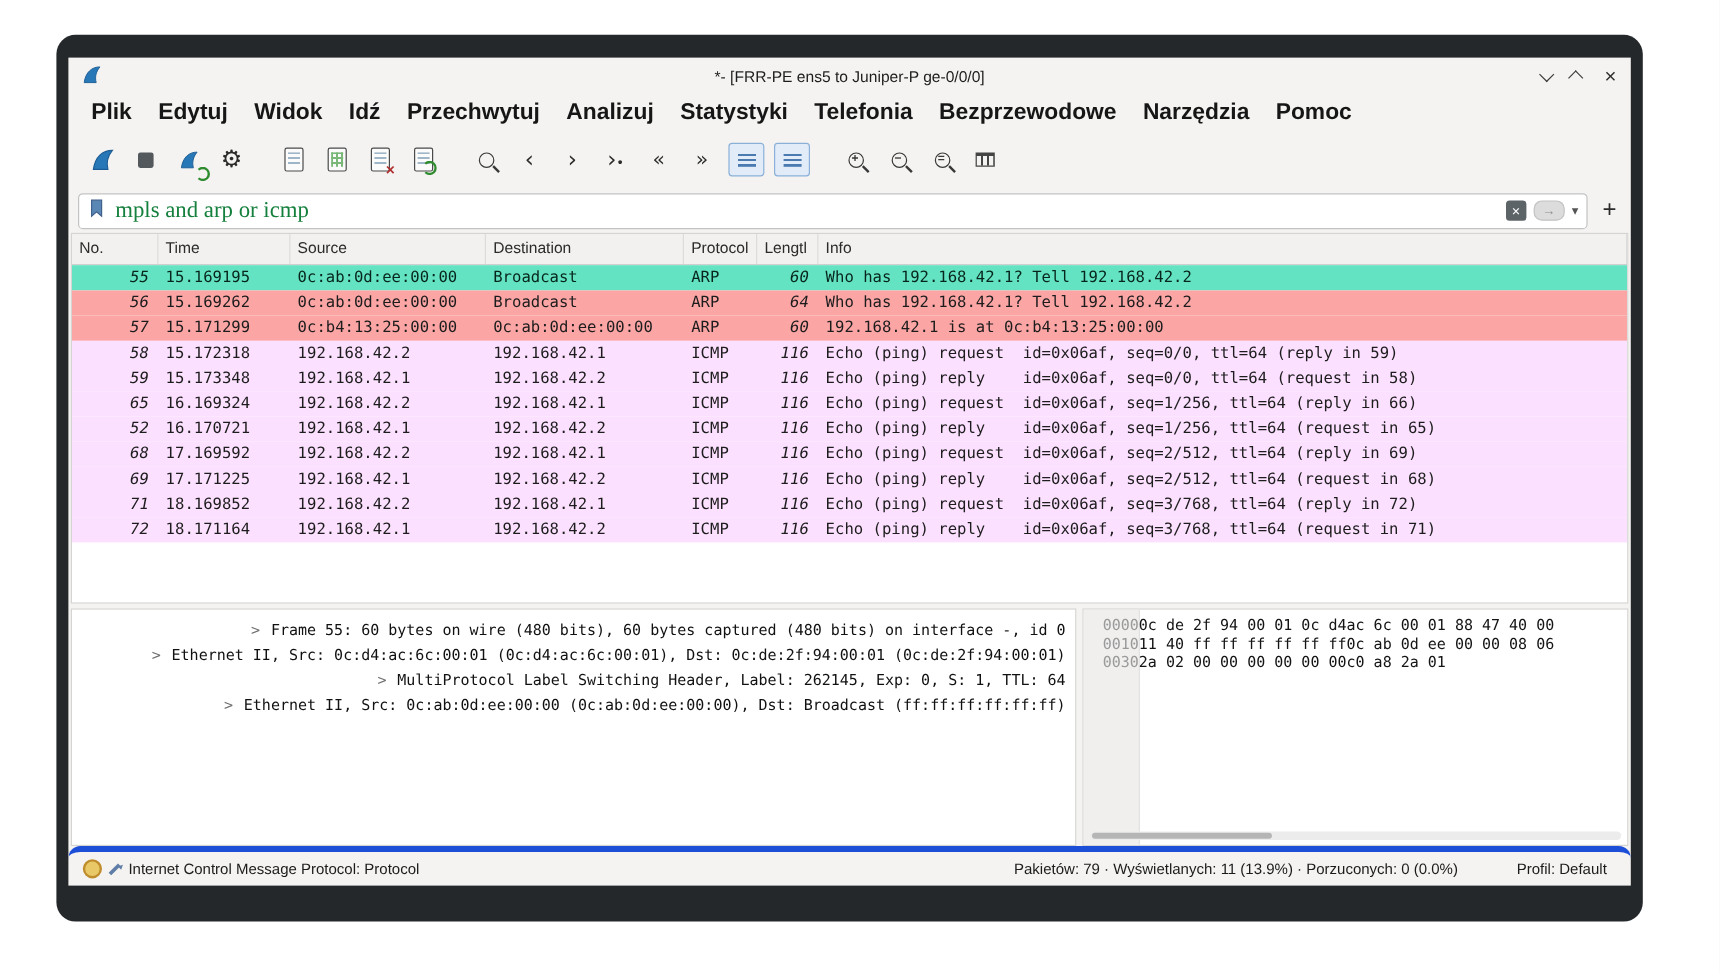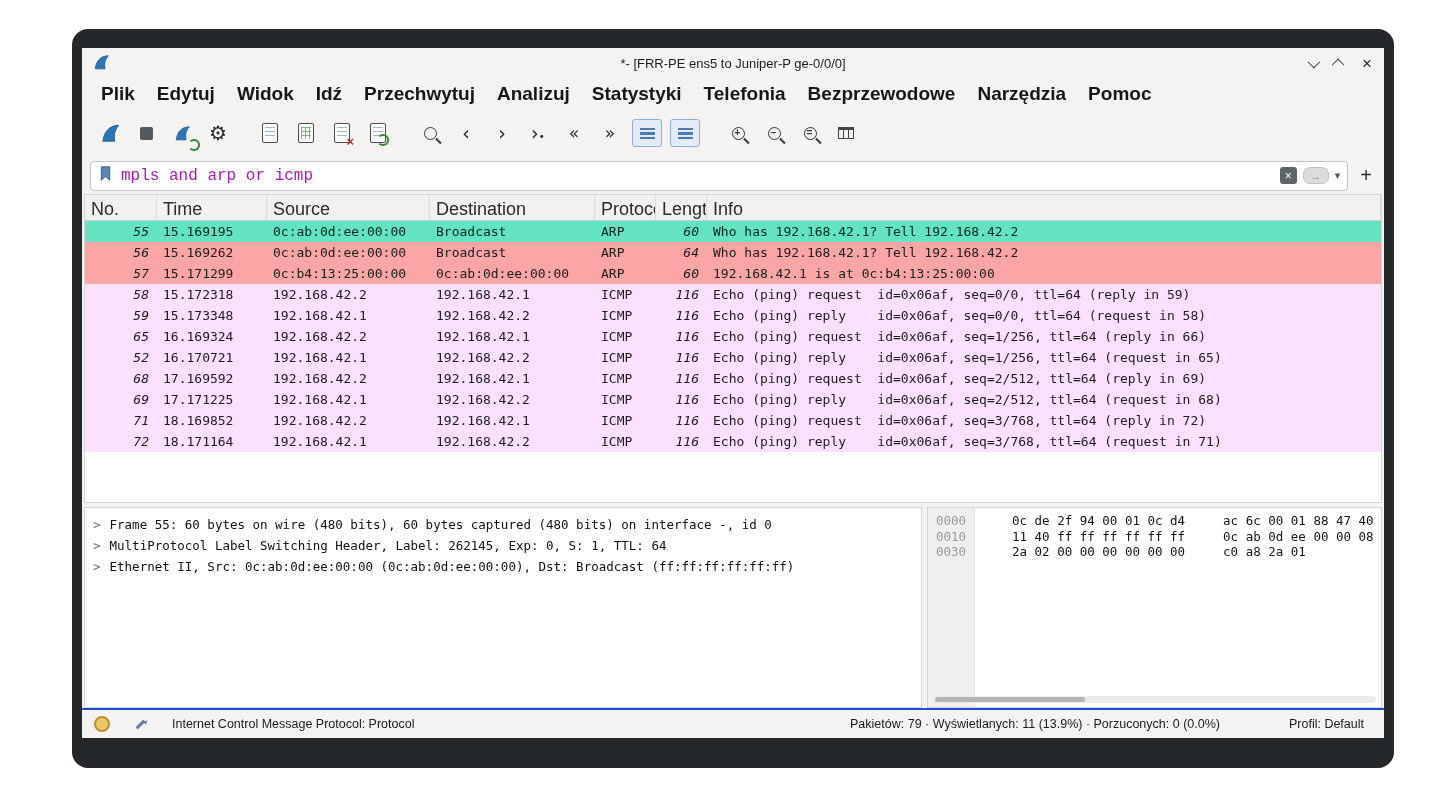--- a/index.html
+++ b/index.html
@@ -1,18 +1,18 @@
 <!DOCTYPE html>
 <html><head>
 <meta charset="utf-8">
 <style>
   html,body{margin:0;padding:0;}
   body{width:1433px;height:811px;background:#ffffff;position:relative;overflow:hidden;
        font-family:"Liberation Sans",sans-serif;}
-  .frame{position:absolute;left:72px;top:29px;width:1322px;height:739px;background:#24282b;
+  .frame{position:absolute;left:47px;top:29px;width:1322px;height:739px;background:#24282b;
          border-radius:16px;box-sizing:border-box;padding:19px 10px 30px 10px;}
   .window{width:100%;height:100%;background:#f4f3f1;display:flex;flex-direction:column;overflow:hidden;}
 
   
   .titlebar{height:30px;position:relative;display:flex;align-items:center;flex:none;}
   .titlebar .logo{position:absolute;left:10px;top:5px;}
   .title-text{width:100%;text-align:center;font-size:13px;color:#1d1d1d;}
   .win-controls{position:absolute;right:12px;top:0;height:30px;display:flex;align-items:center;gap:18px;}
   .chev{width:8px;height:8px;display:inline-block;border-right:1.7px solid #3c3c3c;border-bottom:1.7px solid #3c3c3c;}
   .chev.down{transform:rotate(45deg) translateY(-2px);}
@@ -48,62 +48,62 @@
   .scrolllines{width:15px;height:11px;
     background:repeating-linear-gradient(#4a7ab0 0 2px, transparent 2px 4.5px);}
   .tbl{width:16px;height:12px;border:1.5px solid #444;border-top:3.5px solid #444;box-sizing:border-box;
     background:repeating-linear-gradient(90deg, transparent 0 3.5px, #444 3.5px 5px);}
 
   
   .filterbar{height:37px;display:flex;align-items:center;padding:0 8px;gap:8px;flex:none;}
   .filter-field{flex:1;height:28px;background:#ffffff;border:1px solid #c3c3c3;border-radius:4px;
                 display:flex;align-items:center;padding:0 7px;gap:6px;}
   .filter-input{flex:1;border:none;outline:none;background:transparent;
-                font-size:16px;color:#a21caf;font-family:Liberation Mono, monospace;}
+                font-size:19px;color:#15803d;font-family:Liberation Serif, serif;}
   .clear-btn{width:17px;height:17px;background:#5d6468;border-radius:3px;color:#fff;
              display:flex;align-items:center;justify-content:center;font-size:12px;flex:none;}
   .apply-btn{width:24px;height:15px;background:#dcdcdc;border:1px solid #c2c2c2;border-radius:7px;
              display:flex;align-items:center;justify-content:center;color:#909090;font-size:11px;flex:none;}
   .dd-arrow{color:#555;font-size:11px;flex:none;}
   .add-filter{font-size:20px;color:#2b2b2b;padding:0 4px;}
 
   
   .packet-area{margin:0 2px;height:309px;background:#ffffff;border:1px solid #d5d4d2;
                box-sizing:border-box;flex:none;overflow:hidden;}
   .pgrid{display:grid;grid-template-columns:72px 110px 163px 165px 61px 51px minmax(0,1fr);}
   .phead{background:#f2f1ef;border-bottom:1px solid #cfcfcf;height:25px;}
-  .phead .hc{font-size:18px;color:#2b2b2b;padding:4px 0 0 6px;border-right:1px solid #dcdcdc;
+  .phead .hc{font-size:13px;color:#2b2b2b;padding:4px 0 0 6px;border-right:1px solid #dcdcdc;
              white-space:nowrap;overflow:hidden;}
   .prow{height:21px;font:13px "DejaVu Sans Mono",monospace;color:#1c1c1c;}
   .prow .c{padding-left:6px;white-space:pre;overflow:hidden;line-height:21px;}
   .prow .num{text-align:right;padding-right:8px;padding-left:0;font-style:italic;}
   .prow.sel{background:#63e3c1;color:#07251c;}
   .prow.arp{background:#fca5a5;}
   .prow.icmp{background:#fce0ff;}
 
   
-  .panes{flex:1;display:flex;margin:4px 2px 0 2px;gap:5px;min-height:0;}
+  .panes{flex:1;display:flex;margin:4px 2px 0 2px;gap:5px;min-height:0;text-align:right;}
   .details-pane{flex:0 0 838px;background:#fff;border:1px solid #d5d4d2;box-sizing:border-box;
                 padding:6px 8px;font:12.5px "DejaVu Sans Mono",monospace;color:#111;overflow:hidden;}
   .dline{line-height:21px;white-space:pre;}
   .exp{color:#6e6e6e;margin-right:9px;}
   .bytes-pane{flex:1;background:#fff;border:1px solid #d5d4d2;box-sizing:border-box;position:relative;
               font:12.5px "DejaVu Sans Mono",monospace;overflow:hidden;}
   .gutter{position:absolute;left:0;top:0;bottom:0;width:46px;background:#f0efee;border-right:1px solid #e3e2e0;}
   .hexrows{position:relative;padding-top:5px;}
-  .hexrow{line-height:15.5px;white-space:pre;display:flex;gap:38px;}
+  .hexrow{line-height:15.5px;white-space:pre;display:flex;}
   .off{color:#9a9a9a;width:38px;padding-left:8px;flex:none;}
   .hx1{color:#141414;}
   .hx2{color:#141414;}
   .hscroll{position:absolute;left:5px;right:5px;bottom:4px;height:7px;background:#ececec;border-radius:4px;}
   .hscroll .handle{position:absolute;left:2px;top:1px;height:5px;width:150px;background:#b5b5b5;border-radius:3px;}
 
   
-  .statusbar{height:28px;border-top:2px solid #1d4ed8;display:flex;align-items:center;
-             padding:0 12px;font-size:12.5px;color:#1b1b1b;flex:none;gap:24px;}
+  .statusbar{height:28px;border-top:5px solid #1d4ed8;display:flex;align-items:center;
+             padding:0 12px;font-size:12.5px;color:#1b1b1b;flex:none;gap:4px;border-radius:10px;}
   .expert{width:12px;height:12px;border-radius:50%;background:#e9c867;border:2px solid #bf8d2e;flex:none;}
   .pencil{width:14px;height:14px;position:relative;flex:none;}
   .pencil:before{content:"";position:absolute;left:1px;top:6px;width:11px;height:3px;background:#5f7da6;transform:rotate(-45deg);}
   .pencil:after{content:"";position:absolute;right:0;top:3px;border-left:4px solid #5f7da6;
                 border-top:2px solid transparent;border-bottom:2px solid transparent;transform:rotate(-45deg);}
   .spacer{flex:1;}
   .profile{margin-left:45px;margin-right:8px;}
 </style>
 </head>
 <body>
@@ -349,20 +349,21 @@
         <span class="c">192.168.42.2</span>
         <span class="c">ICMP</span>
         <span class="c num">116</span>
         <span class="c">Echo (ping) reply    id=0x06af, seq=3/768, ttl=64 (request in 71)</span>
       </div>
     </div>
 
     <div class="panes">
       <div class="details-pane">
         <div class="dline"><span class="exp">&gt;</span><span>Frame 55: 60 bytes on wire (480 bits), 60 bytes captured (480 bits) on interface -, id 0</span></div>
+        <div class="dline"><span class="exp">&gt;</span><span>Ethernet II, Src: 0c:d4:ac:6c:00:01 (0c:d4:ac:6c:00:01), Dst: 0c:de:2f:94:00:01 (0c:de:2f:94:00:01)</span></div>
         <div class="dline"><span class="exp">&gt;</span><span>MultiProtocol Label Switching Header, Label: 262145, Exp: 0, S: 1, TTL: 64</span></div>
         <div class="dline"><span class="exp">&gt;</span><span>Ethernet II, Src: 0c:ab:0d:ee:00:00 (0c:ab:0d:ee:00:00), Dst: Broadcast (ff:ff:ff:ff:ff:ff)</span></div>
       </div>
       <div class="bytes-pane">
         <div class="gutter"></div>
         <div class="hexrows">
           <div class="hexrow"><span class="off">0000</span><span class="hx1">0c de 2f 94 00 01 0c d4</span><span class="hx2">ac 6c 00 01 88 47 40 00</span></div>
           <div class="hexrow"><span class="off">0010</span><span class="hx1">11 40 ff ff ff ff ff ff</span><span class="hx2">0c ab 0d ee 00 00 08 06</span></div>
           <div class="hexrow"><span class="off">0030</span><span class="hx1">2a 02 00 00 00 00 00 00</span><span class="hx2">c0 a8 2a 01</span></div>
         </div>

